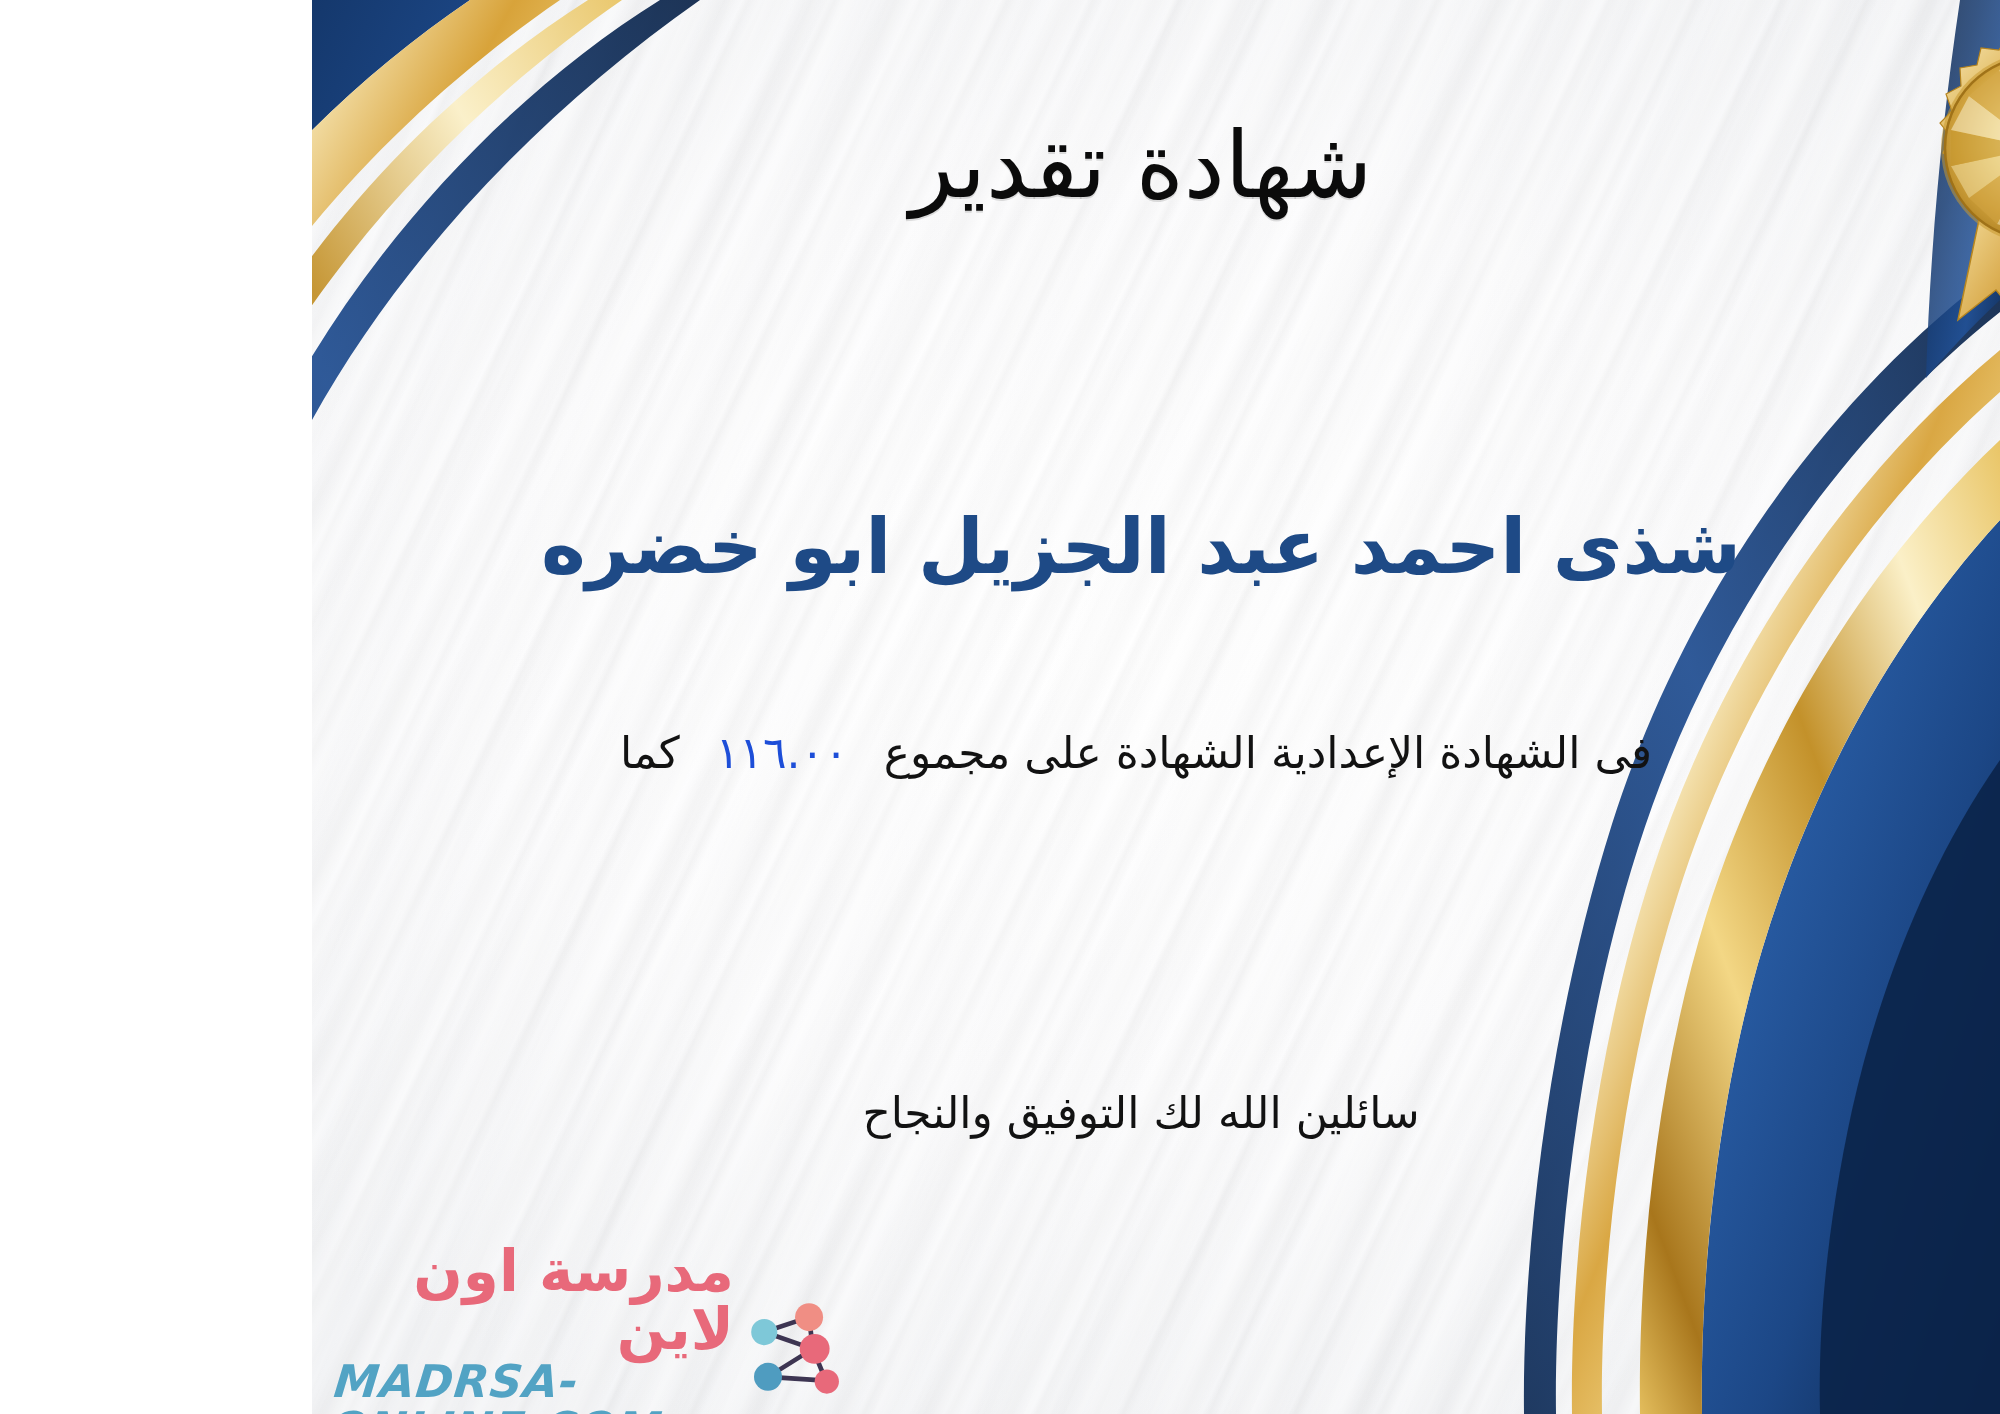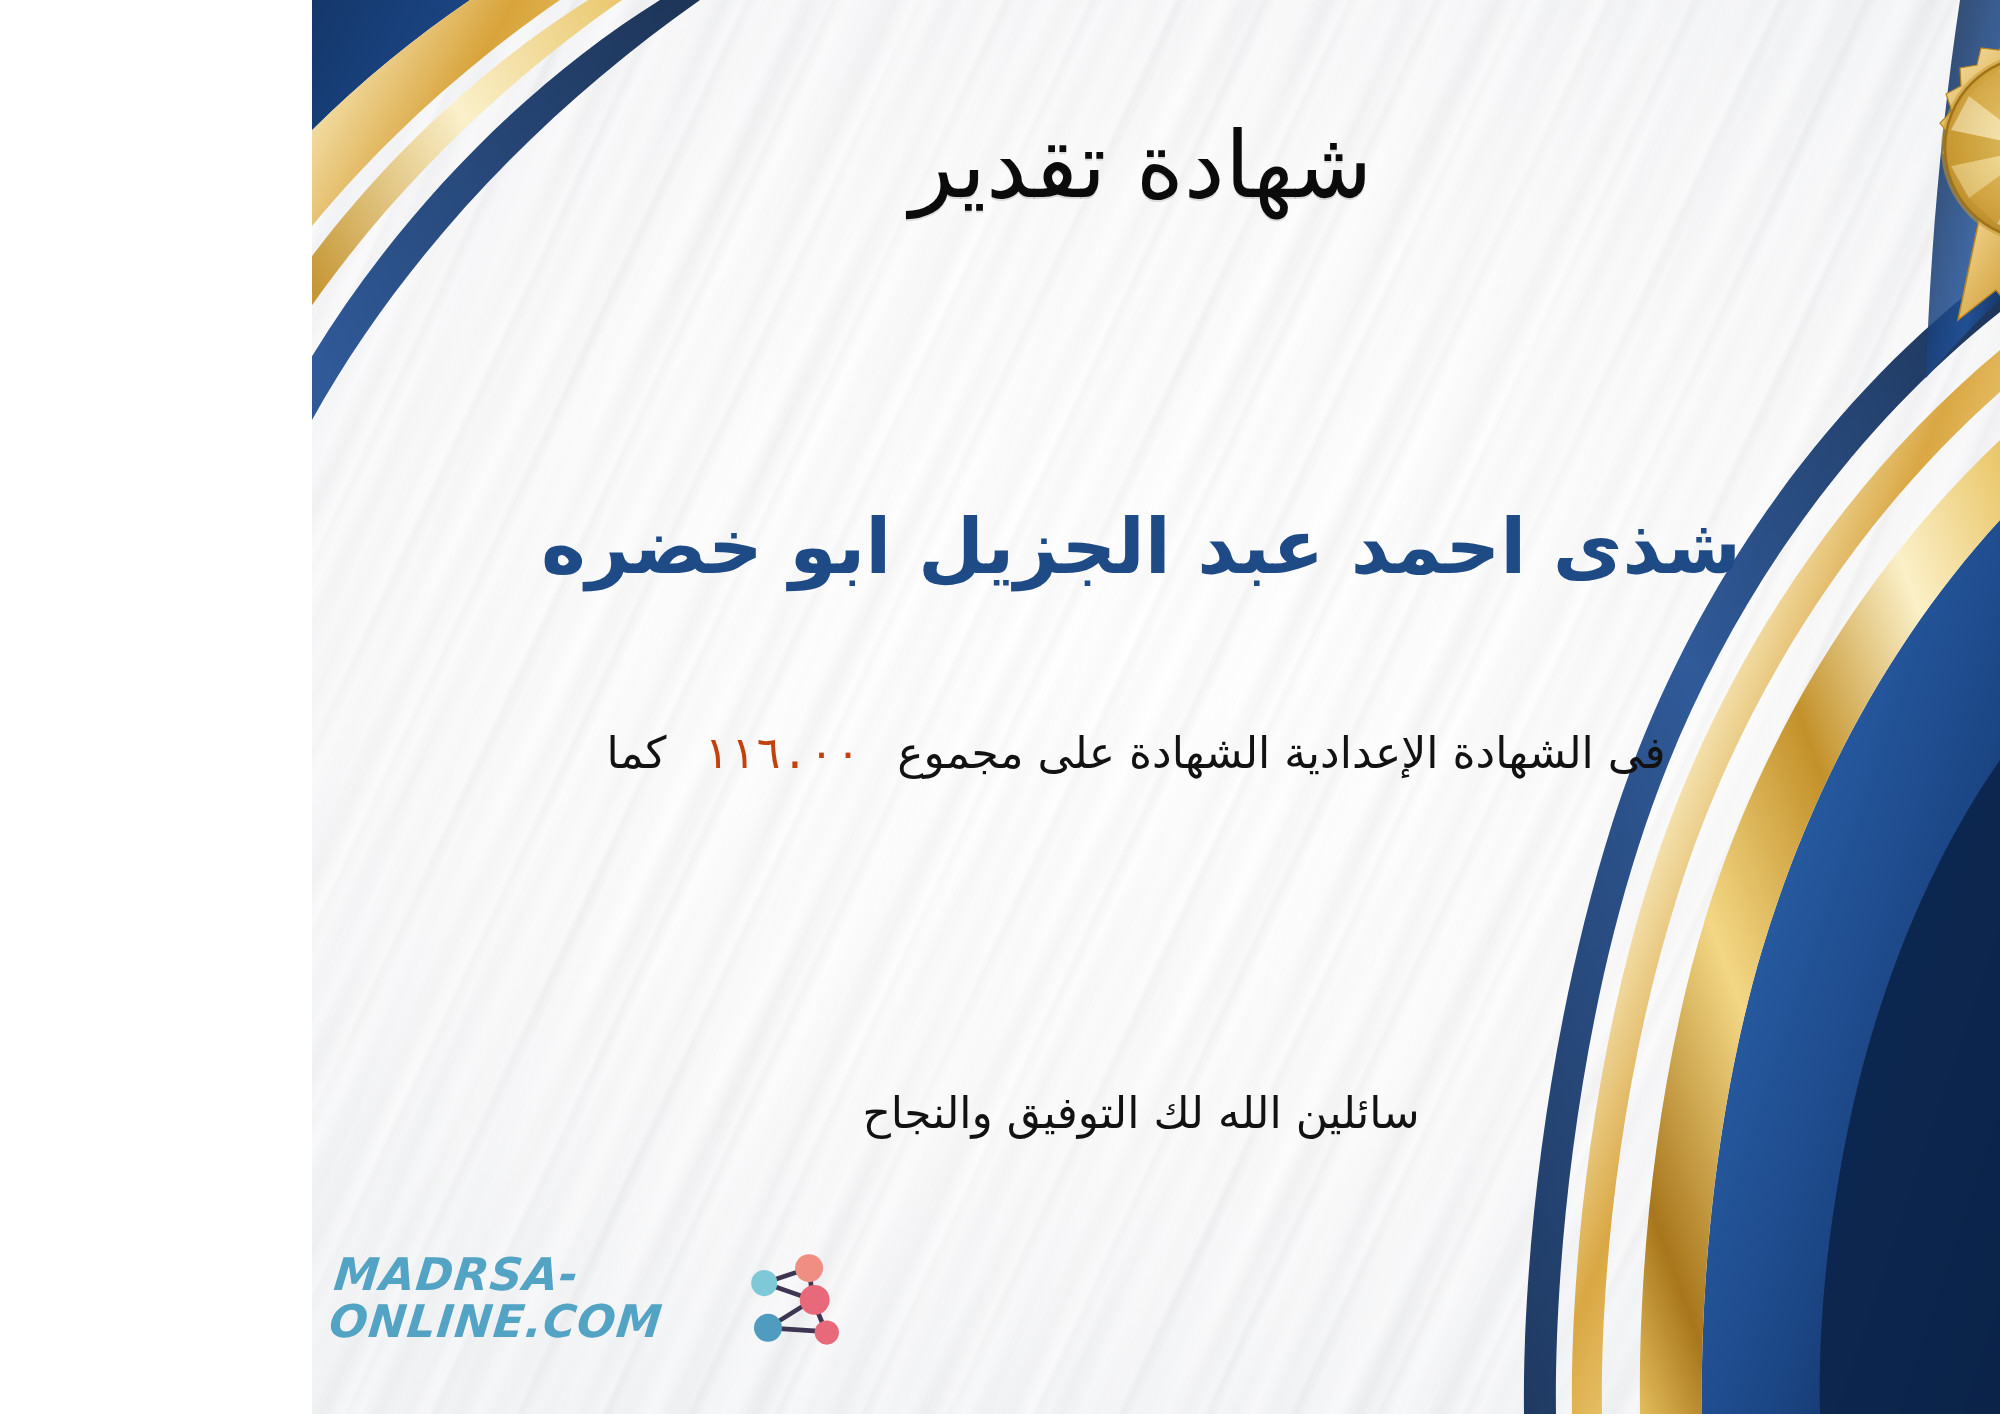--- a/index.html
+++ b/index.html
@@ -63,24 +63,23 @@
     position:absolute;top:505px;left:0;right:0;
     font-size:76px;font-weight:700;color:#1e4a86;
     line-height:1.1;
   }
   .body-block{
     position:absolute;top:716px;left:-70px;right:-60px;
     font-size:44px;line-height:1.70;color:#121212;font-weight:400;
   }
   .body-line{display:block;white-space:normal;}
   .grade-val{
-    color:#c2410c;font-weight:400;
+    color:#1d4ed8;font-weight:400;
     padding:0 36px;display:inline-block;
     letter-spacing:2px;
-    font-family:Liberation Mono, monospace;
   }
   .closing{
     position:absolute;top:1078px;left:0;right:0;
     font-size:44px;color:#121212;line-height:1.6;
   }
 
   
   .brand{position:absolute;left:20px;bottom:22px;width:520px;height:150px;direction:rtl;}
   .brand-row{display:flex;align-items:center;gap:6px;}
   .brand-txt{display:flex;flex-direction:column;align-items:flex-start;}
@@ -261,18 +260,19 @@
           <line x1="30" y1="92" x2="92" y2="96"></line>
           <line x1="92" y1="96" x2="78" y2="62"></line>
         </g>
         <circle cx="74" cy="28" r="15" fill="#f08e84"></circle>
         <circle cx="26" cy="44" r="14" fill="#7ec8d8"></circle>
         <circle cx="80" cy="62" r="16" fill="#e8697a"></circle>
         <circle cx="30" cy="92" r="15" fill="#4f9cc0"></circle>
         <circle cx="93" cy="97" r="13" fill="#e8697a"></circle>
       </svg>
       <div class="brand-txt">
+        <div class="brand-ar">مدرسة اون لاين</div>
         <div class="brand-en">MADRSA-ONLINE.COM</div>
       </div>
     </div>
   </div>
 
 </div>
 
 </body></html>

